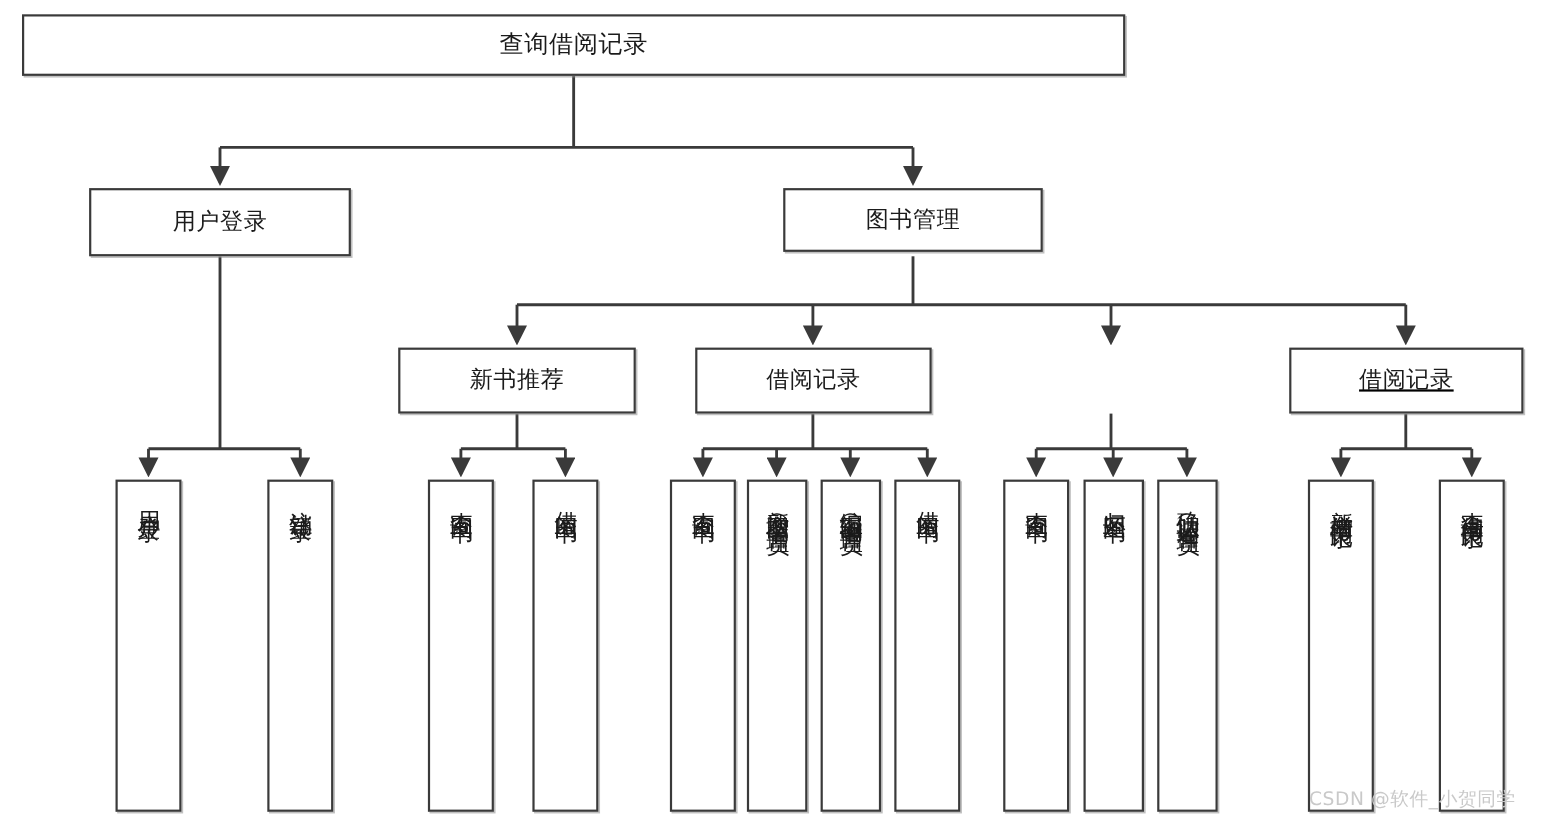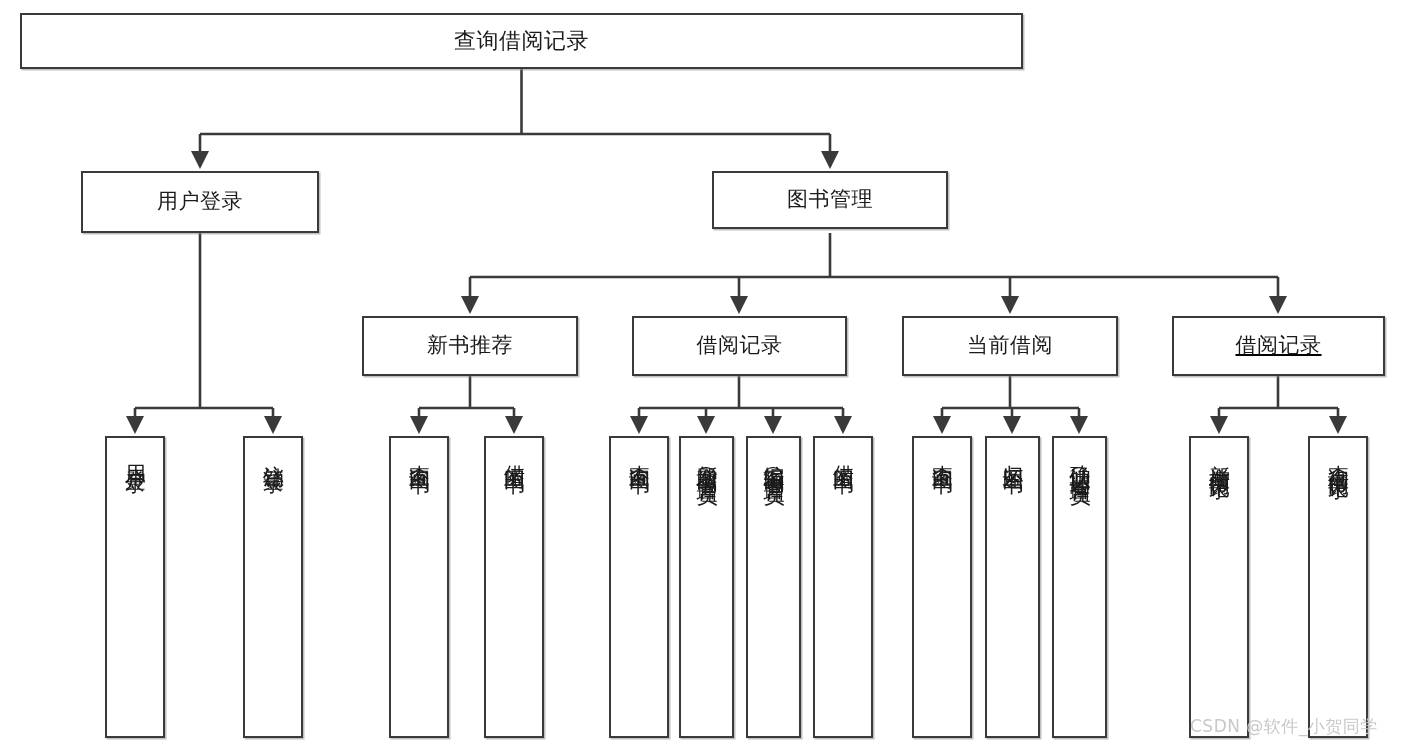--- a/index.html
+++ b/index.html
@@ -141,23 +141,20 @@
   <div class="node horiz" style="left: 712px; top: 171px; width: 236px; height: 58px;">
     <span class="node-label">图书管理</span>
   </div>
 
   <div class="node horiz" style="left: 362px; top: 316px; width: 216px; height: 60px;">
     <span class="node-label">新书推荐</span>
   </div>
   <div class="node horiz" style="left: 632px; top: 316px; width: 215px; height: 60px;">
     <span class="node-label">借阅记录</span>
   </div>
-  <div class="node horiz" style="left: 902px; top: 316px; width: 216px; height: 60px;">
-    <span class="node-label">当前借阅</span>
-  </div>
   <div class="node horiz" style="left: 1172px; top: 316px; width: 213px; height: 60px; text-decoration: underline;">
     <span class="node-label">借阅记录</span>
   </div>
 
   <div class="node vert" style="left: 105px; top: 436px; width: 60px; height: 302px;">
     <span class="node-label">用户登录</span>
   </div>
   <div class="node vert" style="left: 243px; top: 436px; width: 60px; height: 302px;">
     <span class="node-label">注销登录</span>
   </div>

